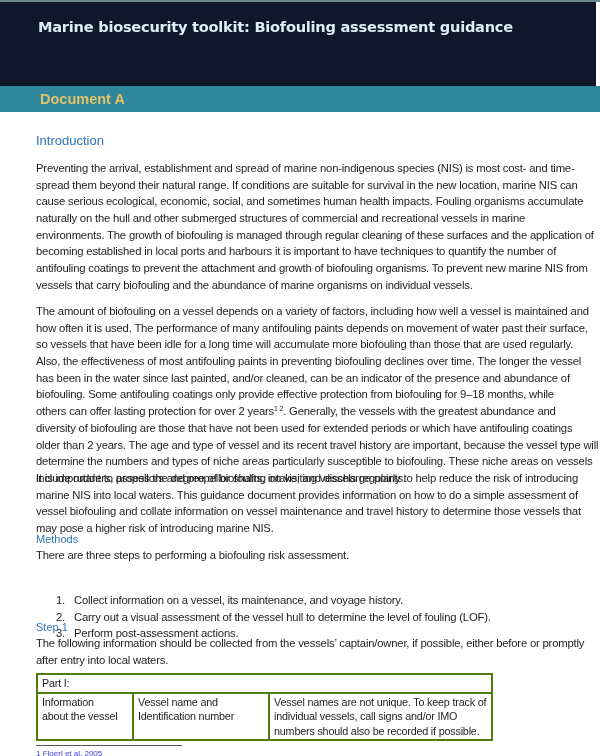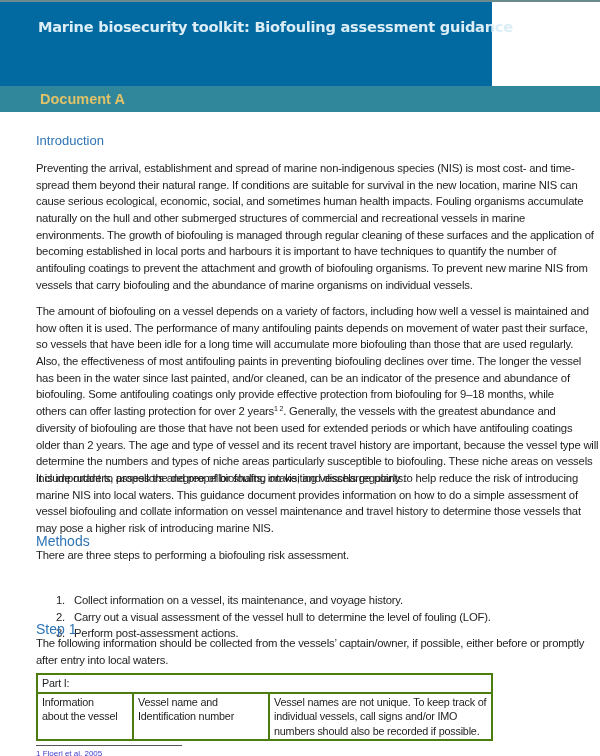--- a/index.html
+++ b/index.html
@@ -4,43 +4,43 @@
 <style>
   html, body { margin: 0; padding: 0; }
   body {
     width: 600px; height: 756px; overflow: hidden; background: #ffffff;
     position: relative;
     font-family: "Liberation Sans", "DejaVu Sans", sans-serif;
     color: #1e1e1e;
   }
   .topline { position: absolute; left: 0; top: 0; width: 600px; height: 2px; background: #6c8a8e; }
   .header-dark {
-    position: absolute; left: 0; top: 2px; width: 492px; height: 84px;
-    background: #0369a1;
+    position: absolute; left: 0; top: 2px; width: 596px; height: 84px;
+    background: #0f172a;
   }
   .header-title {
     position: absolute; left: 38px; top: 16px;
     font-family: "DejaVu Sans", sans-serif; font-weight: bold;
     font-size: 14.6px; color: #dbeef5; letter-spacing: -0.25px; white-space: nowrap;
   }
   .header-teal {
     position: absolute; left: 0; top: 86px; width: 600px; height: 26px;
     background: #30869b;
   }
   .header-sub {
     position: absolute; left: 40px; top: 5px;
     font-family: "Liberation Sans", sans-serif; font-weight: bold;
     font-size: 14.5px; color: #e0c268; white-space: nowrap;
   }
   .h1 {
     position: absolute; left: 36px; font-size: 13px; color: #2e74b5;
     font-family: "Liberation Sans", sans-serif; white-space: nowrap;
   }
   .h2 {
-    position: absolute; left: 36px; font-size: 14px; color: #2e74b5;
+    position: absolute; left: 36px; font-size: 11px; color: #2e74b5;
     font-family: "Liberation Sans", sans-serif; white-space: nowrap;
   }
   .para { position: absolute; left: 36px; width: 540px; }
   .line {
     display: block; height: 16.7px; line-height: 16.7px; font-size: 11.3px;
     white-space: nowrap; letter-spacing: -0.2px;
   }
   sup { font-size: 7px; line-height: 0; vertical-align: 4px; }
   .list { position: absolute; left: 56px; }
   .list-item { display: block; height: 16.7px; line-height: 16.7px; font-size: 11.3px; white-space: nowrap; letter-spacing: -0.2px; }

